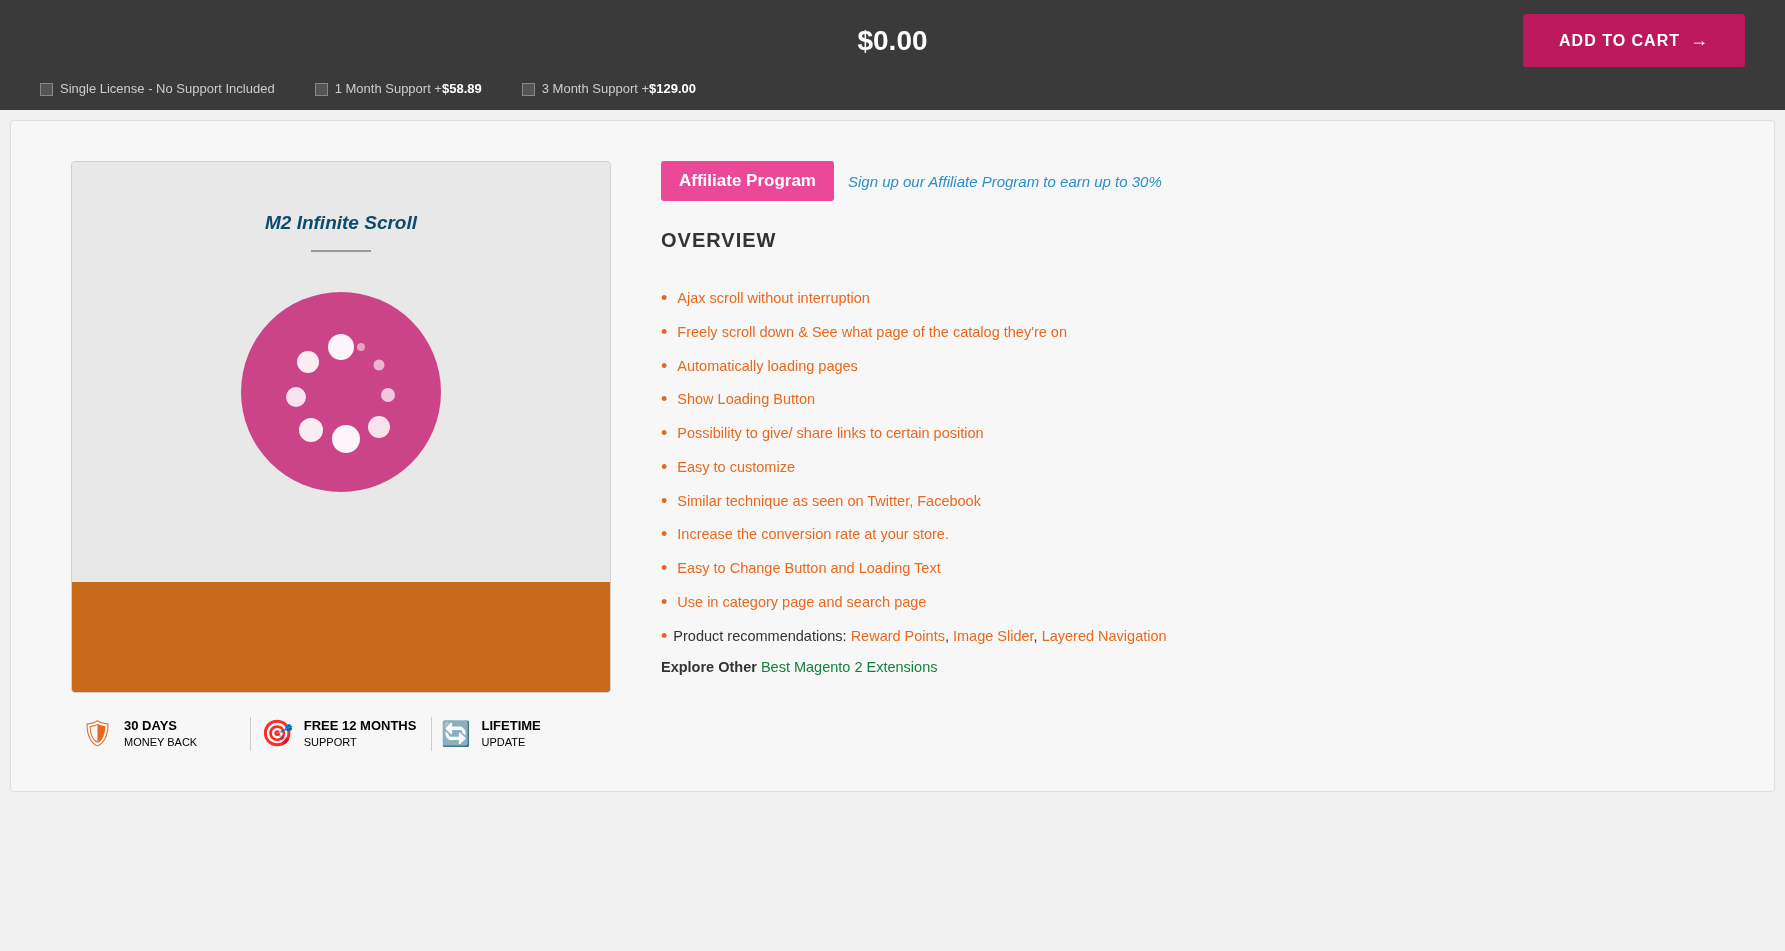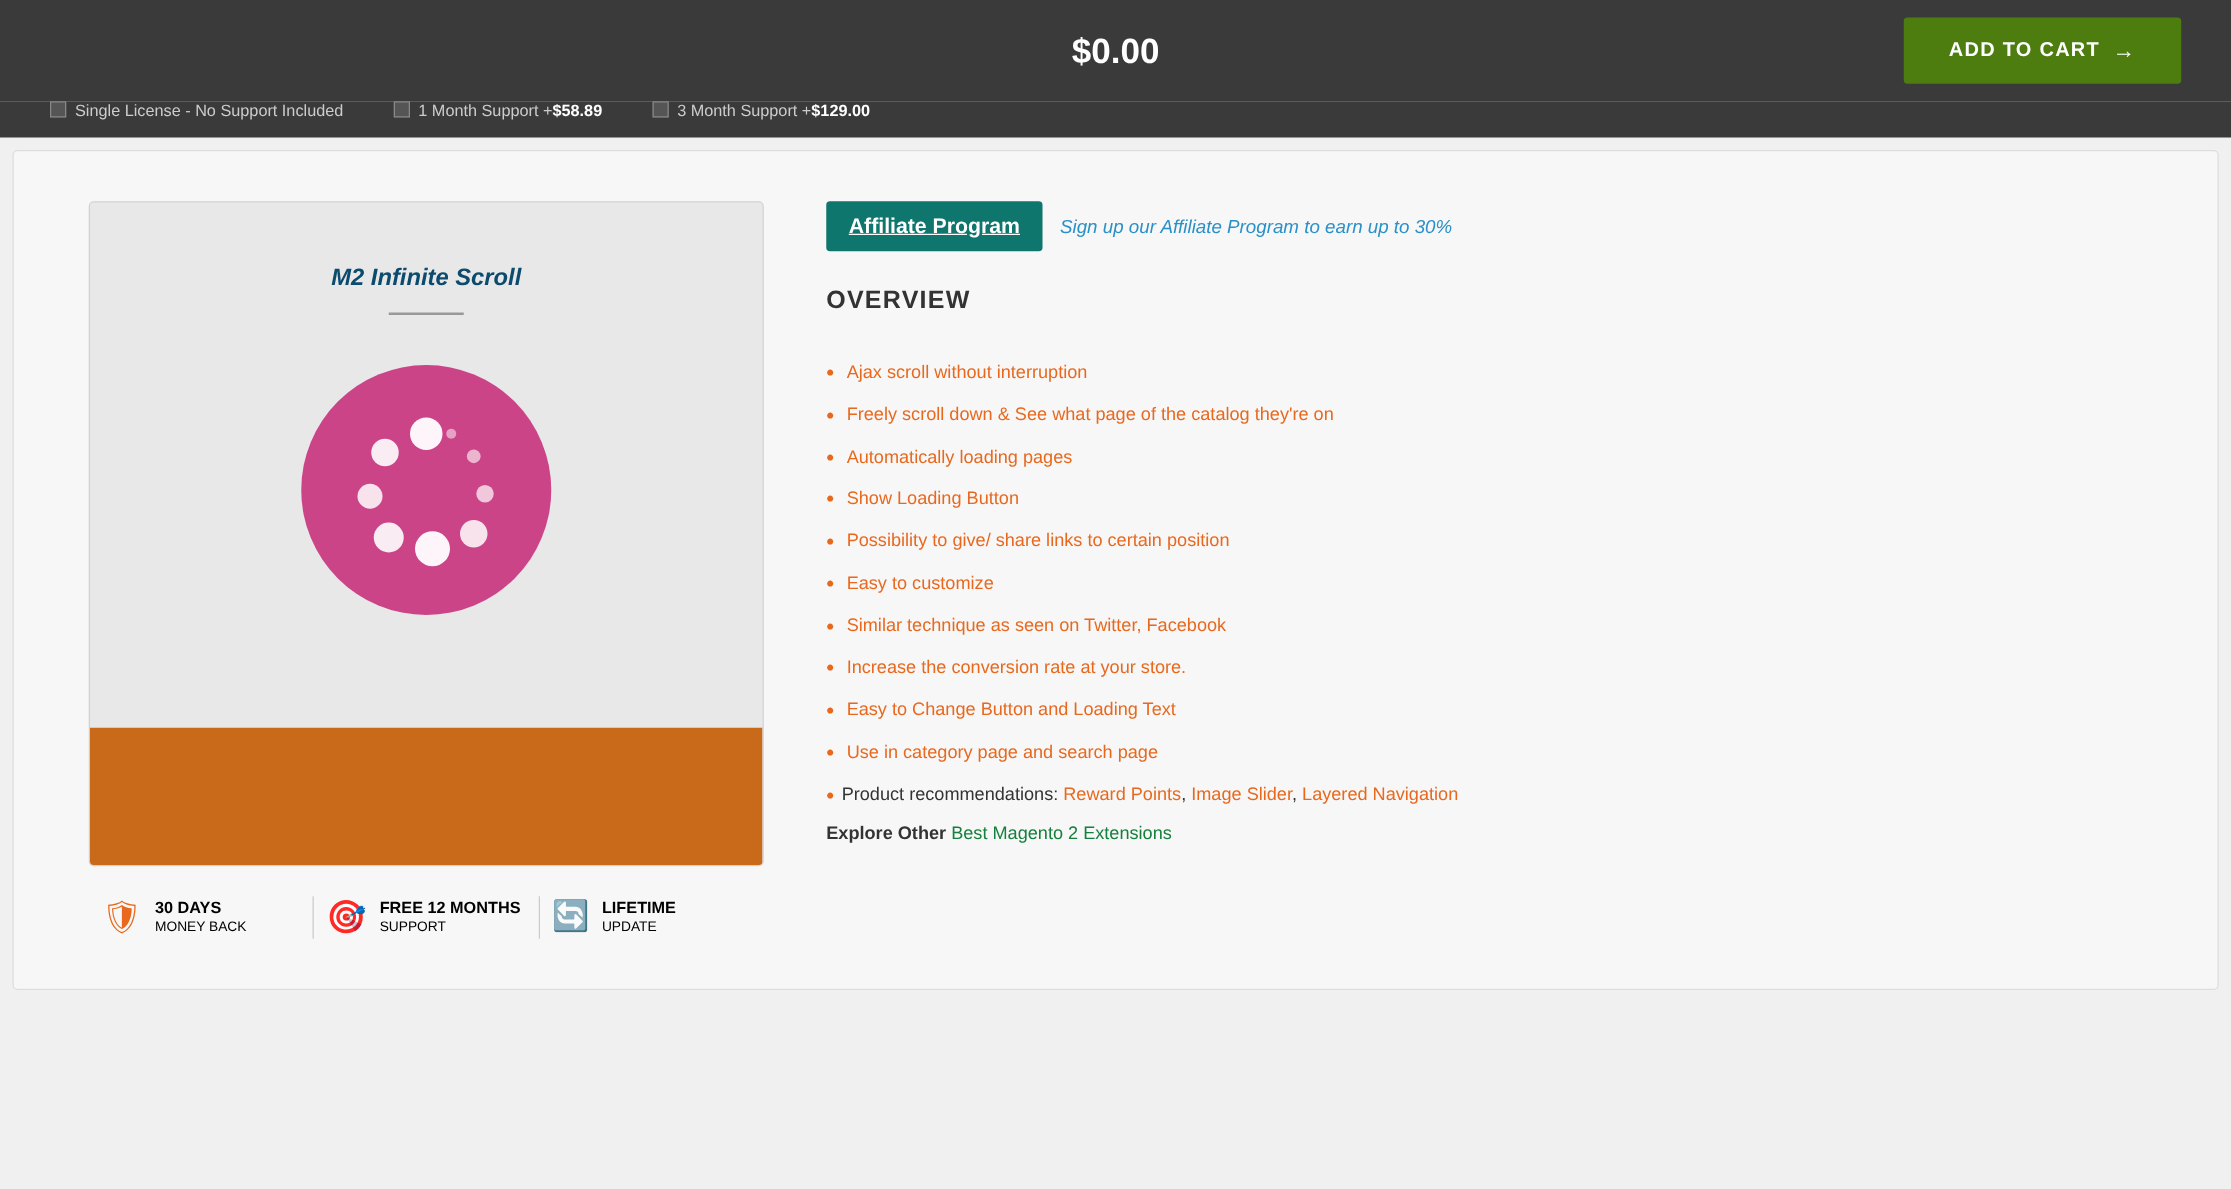--- a/index.html
+++ b/index.html
@@ -14,21 +14,21 @@
       align-items: center;
       justify-content: space-between;
     }
     .price-title {
       font-size: 28px;
       font-weight: bold;
       text-align: center;
       flex: 1;
     }
     .add-to-cart-btn {
-      background: #4d7c0f;
+      background: #be185d;
       color: white;
       border: none;
       padding: 16px 36px;
       font-size: 16px;
       font-weight: bold;
       cursor: pointer;
       letter-spacing: 1px;
       border-radius: 3px;
       display: flex;
       align-items: center;
@@ -41,21 +41,21 @@
       background: #3a3a3a;
       color: #ccc;
       padding: 0 40px 14px 40px;
       display: flex;
       gap: 40px;
       font-size: 13px;
       align-items: center;
     }
     .license-option {
       display: flex;
-      align-items: flex-start;
+      align-items: flex-end;
       gap: 7px;
     }
     .license-checkbox {
       width: 13px;
       height: 13px;
       background: #555;
       border: 1px solid #888;
       display: inline-block;
       flex-shrink: 0;
     }
@@ -148,28 +148,27 @@
       flex: 1;
       min-width: 0;
     }
     .affiliate-row {
       display: flex;
       align-items: center;
       gap: 14px;
       margin-bottom: 28px;
     }
     .affiliate-badge {
-      background: #0f766e;
+      background: #ec4899;
       color: white;
       padding: 10px 18px;
       font-size: 17px;
       font-weight: bold;
       border-radius: 3px;
       white-space: nowrap;
-      text-decoration: underline;
     }
     .affiliate-link {
       color: #2a90c8;
       font-style: italic;
       font-size: 15px;
       text-decoration: none;
     }
     .overview-title {
       font-size: 20px;
       font-weight: bold;

